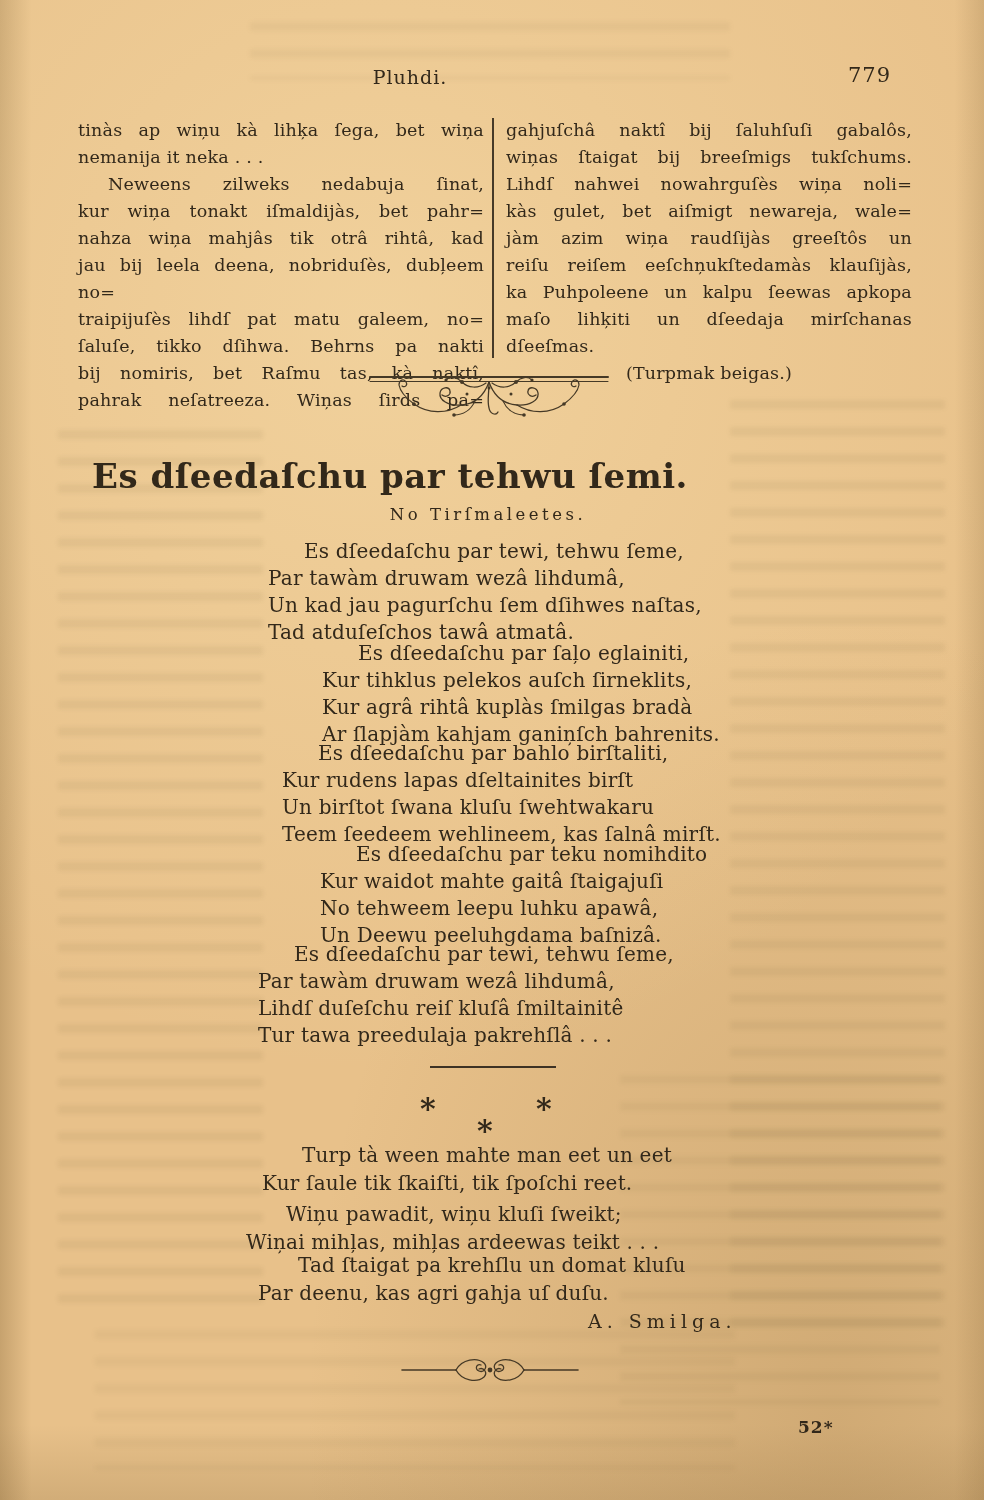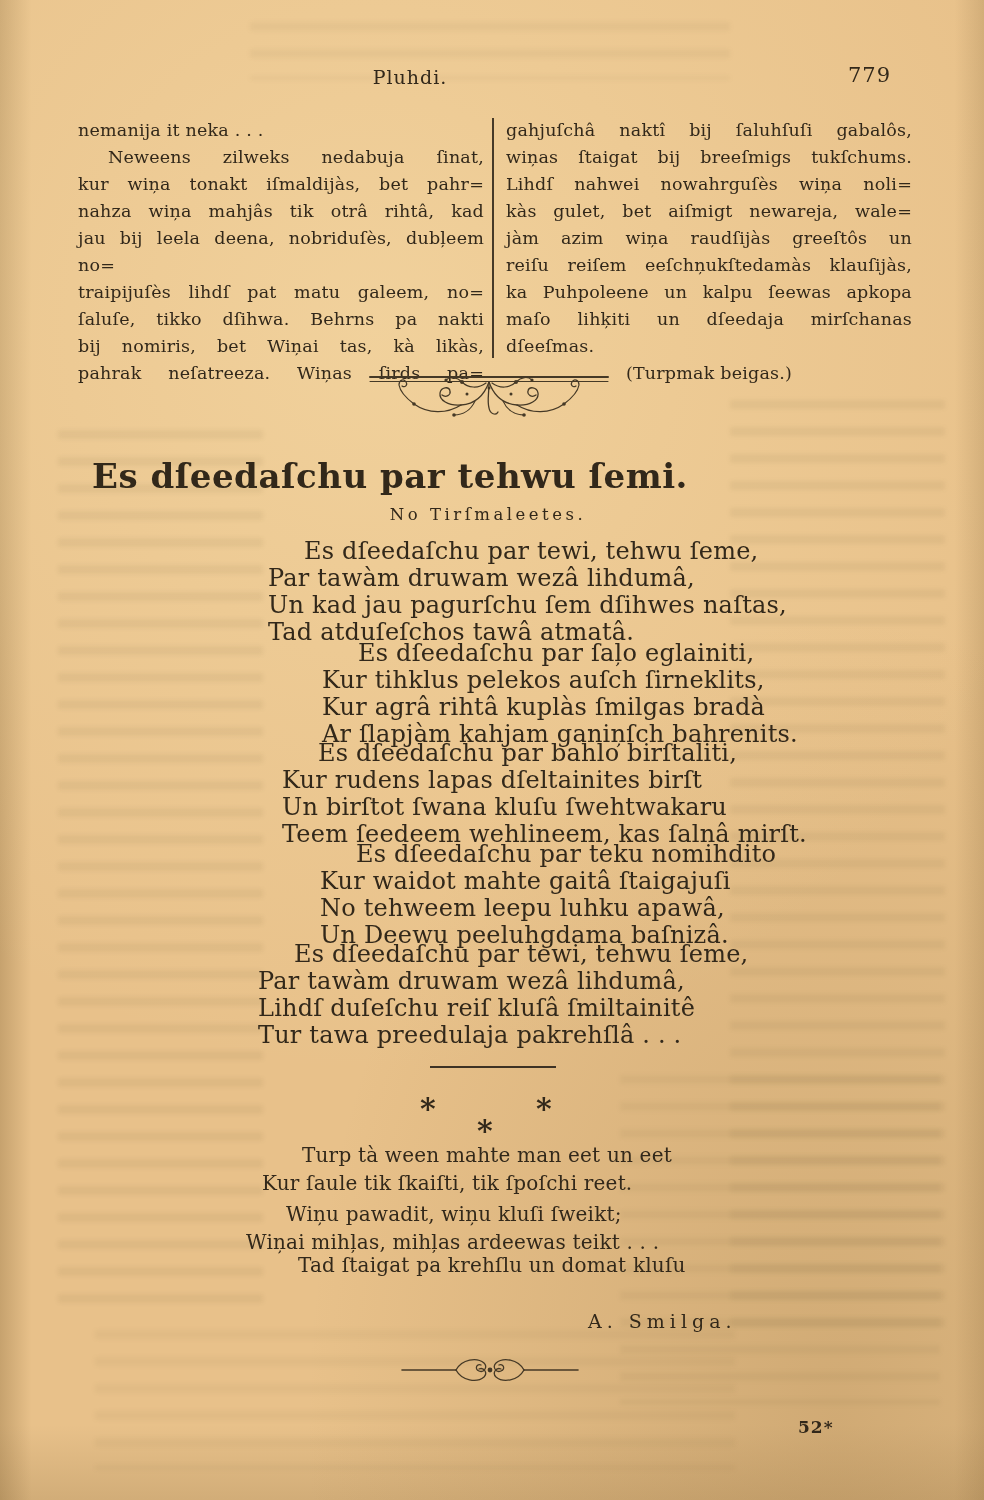--- a/index.html
+++ b/index.html
@@ -35,21 +35,21 @@
   .col-rule{position:absolute;left:492px;top:118px;width:2px;height:240px;background:#463a28;}
   .closing-note{text-align:center;font-size:17.5px;}
   
   .ornament-top{position:absolute;left:368px;top:374px;width:242px;height:52px;}
   .ornament-bottom{position:absolute;left:400px;top:1348px;width:180px;height:44px;}
   svg .ink{stroke:#453926;fill:none;stroke-linecap:round;}
   svg .dot{fill:#453926;stroke:none;}
   
   .poem-title{position:absolute;top:456px;left:0;width:780px;text-align:center;font-size:34px;font-weight:bold;letter-spacing:.5px;}
   .poem-byline{position:absolute;top:505px;left:0;width:976px;text-align:center;font-size:16.5px;letter-spacing:3.5px;}
-  .stanza{position:absolute;font-size:24px;line-height:27px;letter-spacing:.2px;white-space:nowrap;}
+  .stanza{position:absolute;font-size:20px;line-height:27px;letter-spacing:.2px;white-space:nowrap;}
   .stanza div.line:first-of-type{margin-left:36px;}
   .st-1{top:538px;left:268px;}
   .st-2{top:640px;left:322px;}
   .st-3{top:740px;left:258px;margin-left:24px;}
   .st-4{top:841px;left:320px;}
   .st-5{top:941px;left:258px;}
   .poem-rule{position:absolute;left:430px;top:1066px;width:126px;height:2px;background:#3d3224;}
   .asterisk{position:absolute;font-size:30px;font-weight:bold;line-height:1;color:#32281a;}
   .ast-1{left:420px;top:1094px;}
   .ast-2{left:536px;top:1094px;}
@@ -73,28 +73,29 @@
   <div class="ghost" style="left:58px;top:430px;width:205px;height:880px;opacity:.75;"></div>
   <div class="ghost" style="left:730px;top:400px;width:215px;height:930px;opacity:.7;"></div>
   <div class="ghost" style="left:620px;top:1075px;width:320px;height:330px;opacity:.6;"></div>
   <div class="ghost" style="left:95px;top:1330px;width:640px;height:140px;opacity:.5;"></div>
 
   <div class="running-title">Pluhdi.</div>
   <div class="page-number">779</div>
 
   <div class="col col-left">
 
+  <div class="line">tinàs ap wiņu kà lihķa ſega, bet wiņa</div>
       <div class="line endline">nemanija it neka . . .</div>
       <div class="line parastart">Neweens zilweks nedabuja ſinat,</div>
       <div class="line">kur wiņa tonakt iſmaldijàs, bet pahr=</div>
       <div class="line">nahza wiņa mahjâs tik otrâ rihtâ, kad</div>
       <div class="line">jau bij leela deena, nobriduſès, dubļeem no=</div>
       <div class="line">traipijuſès lihdſ pat matu galeem, no=</div>
       <div class="line">ſaluſe, tikko dſihwa. Behrns pa nakti</div>
-      <div class="line">bij nomiris, bet Wiņai tas, kà likàs,</div>
+      <div class="line">bij nomiris, bet Raſmu tas, kà naktî,</div>
       <div class="line">pahrak neſatreeza. Wiņas ſirds pa=</div>
     </div>
 
   <div class="col-rule"></div>
 
   <div class="col col-right">
     <div>
 
     <div class="line">gahjuſchâ naktî bij ſaluhſuſi gabalôs,</div>
         <div class="line">wiņas ſtaigat bij breeſmigs tukſchums.</div>
@@ -179,20 +180,21 @@
       <div class="line">Kur ſaule tik ſkaiſti, tik ſpoſchi reet.</div>
     </div>
   <div class="couplet cp-2">
 
   <div class="line">Wiņu pawadit, wiņu kluſi ſweikt;</div>
       <div class="line">Wiņai mihļas, mihļas ardeewas teikt . . .</div>
     </div>
   <div class="couplet cp-3">
 
   <div class="line">Tad ſtaigat pa krehſlu un domat kluſu</div>
+      <div class="line">Par deenu, kas agri gahja uſ duſu.</div>
     </div>
 
   <div class="poem-signature">A. Smilga.</div>
 
   <svg class="ornament-bottom" viewBox="0 0 180 40">
     <path class="ink" d="M2,20 H56" stroke-width="1.6"></path>
     <path class="ink" d="M124,20 H178" stroke-width="1.6"></path>
     <path class="ink" stroke-width="1.3" d="M56,20 C62,9 77,7 84,13 C88,17 84,23 79,21 C74,19 77,13 81,15"></path>
     <path class="ink" stroke-width="1.3" d="M124,20 C118,9 103,7 96,13 C92,17 96,23 101,21 C106,19 103,13 99,15"></path>
     <path class="ink" stroke-width="1.3" d="M56,20 C62,31 77,33 84,27 C88,23 84,17 79,19"></path>

